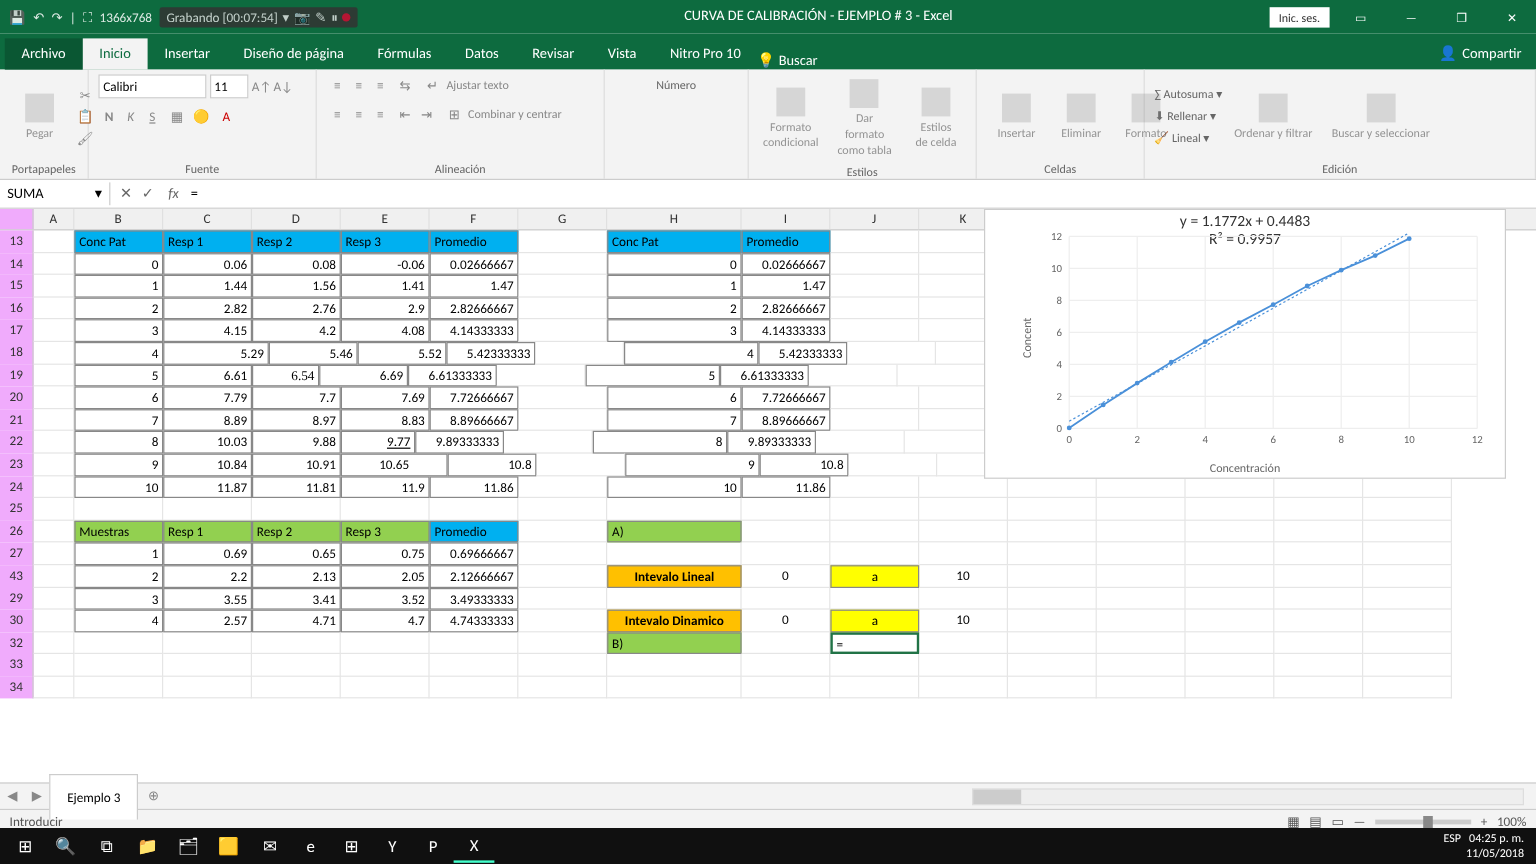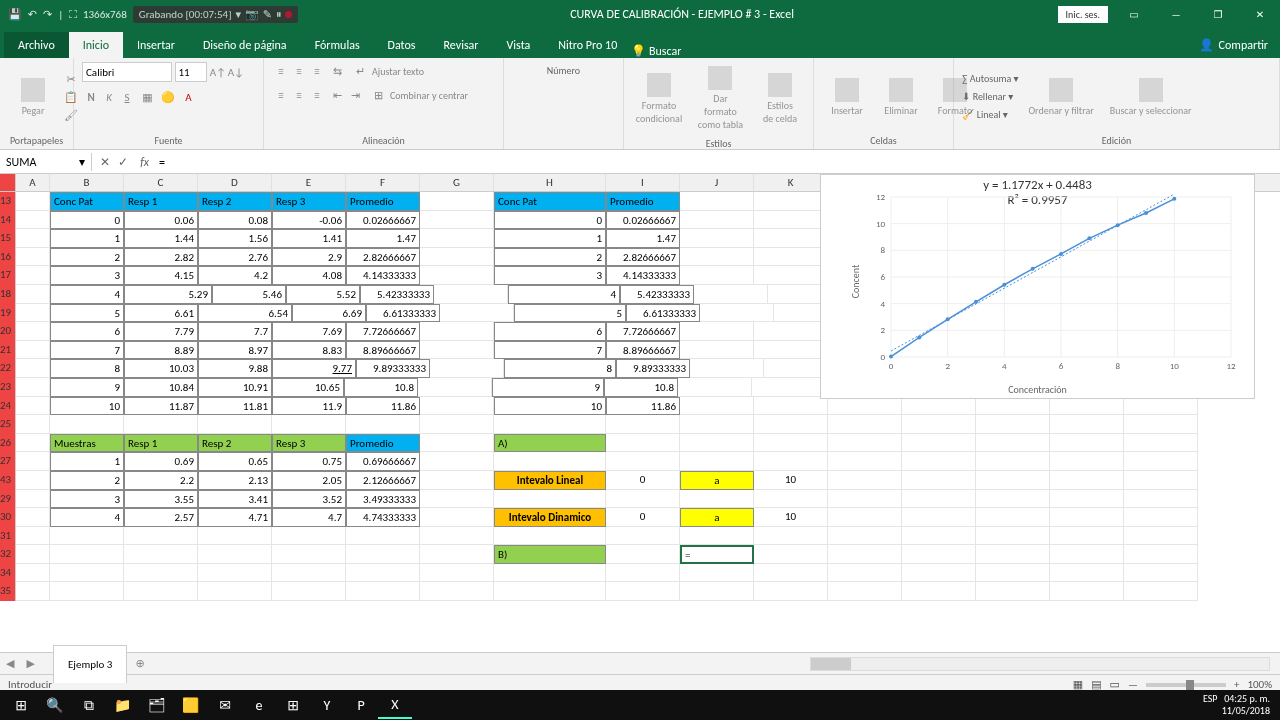--- a/index.html
+++ b/index.html
@@ -38,21 +38,21 @@
 
 .namebox-row { height: 24px; display: flex; align-items: center; border-bottom: 1px solid #ccc; font-size: 12px; }
 .namebox-row .namebox { width: 92px; border-right: 1px solid #ccc; padding: 2px 6px; display: flex; justify-content: space-between; align-items: center; }
 .namebox-row .fx-btns { display: flex; gap: 8px; padding: 0 8px; color: #666; }
 .namebox-row .fx-label { font-style: italic; color: #666; padding: 0 4px; }
 .namebox-row .formula { flex: 1; padding: 0 6px; }
 
 
 .sheet-area { position: relative; height: 478px; overflow: hidden; }
 .colheads { display: flex; height: 18px; font-size: 11px; background: #f0f0f0; border-bottom: 1px solid #ccc; }
-.rowhead { width: 16px; background: #ef4444; border-right: 1px solid #ccc; font-size: 11px; line-height: 18px; color: #333; }
+.rowhead { width: 28px; background: #f0abfc; border-right: 1px solid #ccc; text-align: center; font-size: 11px; line-height: 18px; color: #333; }
 .colhead { border-right: 1px solid #e0e0e0; text-align: center; line-height: 18px; color: #333; }
 .rows { }
 .row { display: flex; height: 18.6px; }
 .cell { border-right: 1px solid #e5e5e5; border-bottom: 1px solid #e5e5e5; font-size: 11px; padding: 0 3px; line-height: 18px; overflow: hidden; white-space: nowrap; }
 .cell.r { text-align: right; }
 .cell.c { text-align: center; }
 .cell.hdr-blue { background: #00b0f0; color: #000; font-weight: 400; border: 1px solid #888; }
 .cell.hdr-green { background: #92d050; color: #000; border: 1px solid #888; }
 .cell.hdr-orange { background: #ffc000; color: #000; text-align: center; font-weight: bold; border: 1px solid #888; }
 .cell.hdr-yellow { background: #ffff00; color: #000; text-align: center; border: 1px solid #888; }
@@ -62,21 +62,21 @@
 
 .chart { position: absolute; left: 820px; top: 0; width: 435px; height: 225px; border: 1px solid #ccc; background: #fff; }
 .chart .eq { position: absolute; left: 50%; transform: translateX(-50%); top: 2px; font-size: 13px; color: #333; text-align: center; }
 .chart .yaxis { position: absolute; left: 18px; top: 100px; transform: rotate(-90deg); font-size: 10px; color: #666; }
 .chart .xaxis { position: absolute; left: 50%; bottom: 2px; transform: translateX(-50%); font-size: 10px; color: #666; }
 .chart svg { position: absolute; left: 50px; top: 12px; }
 
 
 .sheettabs { height: 22px; border-top: 1px solid #ccc; display: flex; align-items: center; font-size: 11px; background: #f3f3f3; }
 .sheettabs .nav { padding: 0 6px; color: #888; }
-.sheettabs .tab { background: #fff; border: 1px solid #ccc; border-bottom: none; padding: 12px 14px; margin-left: 12px; }
+.sheettabs .tab { background: #fff; border: 1px solid #ccc; border-bottom: none; padding: 12px 14px; margin-left: 0; }
 .sheettabs .plus { padding: 0 8px; color: #888; }
 .sheettabs .hscroll { flex: 1; display: flex; justify-content: flex-end; padding-right: 10px; }
 .sheettabs .hscroll .track { width: 460px; height: 14px; background: #eee; border: 1px solid #ddd; position: relative; }
 .sheettabs .hscroll .thumb { position: absolute; left: 0; width: 40px; height: 12px; background: #ccc; }
 
 
 .statusbar { height: 20px; background: #f3f3f3; border-top: 1px solid #ccc; display: flex; align-items: center; font-size: 11px; color: #555; padding: 0 8px; justify-content: space-between; }
 .statusbar .right { display: flex; gap: 8px; align-items: center; }
 .statusbar .zoom { width: 80px; height: 4px; background: #ccc; position: relative; }
 .statusbar .zoom::after { content: ''; position: absolute; left: 50%; top: -3px; width: 8px; height: 10px; background: #888; }
@@ -367,21 +367,21 @@
         <div class="cell wM " style="width: 74px;"></div>
         <div class="cell wN " style="width: 74px;"></div>
         <div class="cell wO " style="width: 74px;"></div>
         <div class="cell wP " style="width: 74px;"></div>
       </div>
       <div class="row">
         <div class="rowhead">19</div>
         <div class="cell wA " style="width: 34px;"></div>
         <div class="cell wB bord r" style="width: 74px;">5</div>
         <div class="cell wC bord r" style="width: 74px;">6.61</div>
-        <div class="cell wD bord r" style="width: 94px;">6.54</div>
+        <div class="cell wD bord r" style="width: 56px; font-family: Liberation Serif, serif;">6.54</div>
         <div class="cell wE bord r" style="width: 74px;">6.69</div>
         <div class="cell wF bord r" style="width: 74px;">6.61333333</div>
         <div class="cell wG " style="width: 74px;"></div>
         <div class="cell wH bord r" style="width: 112px;">5</div>
         <div class="cell wI bord r" style="width: 74px;">6.61333333</div>
         <div class="cell wJ " style="width: 74px;"></div>
         <div class="cell wK " style="width: 74px;"></div>
         <div class="cell wL " style="width: 74px;"></div>
         <div class="cell wM " style="width: 74px;"></div>
         <div class="cell wN " style="width: 74px;"></div>
@@ -425,40 +425,40 @@
         <div class="cell wN " style="width: 74px;"></div>
         <div class="cell wO " style="width: 74px;"></div>
         <div class="cell wP " style="width: 74px;"></div>
       </div>
       <div class="row">
         <div class="rowhead">22</div>
         <div class="cell wA " style="width: 34px;"></div>
         <div class="cell wB bord r" style="width: 74px;">8</div>
         <div class="cell wC bord r" style="width: 74px;">10.03</div>
         <div class="cell wD bord r" style="width: 74px;">9.88</div>
-        <div class="cell wE bord r" style="width: 84px; text-decoration: underline;">9.77</div>
+        <div class="cell wE bord r" style="width: 62px; text-decoration: underline;">9.77</div>
         <div class="cell wF bord r" style="width: 74px;">9.89333333</div>
         <div class="cell wG " style="width: 74px;"></div>
         <div class="cell wH bord r" style="width: 112px;">8</div>
         <div class="cell wI bord r" style="width: 74px;">9.89333333</div>
         <div class="cell wJ " style="width: 74px;"></div>
         <div class="cell wK " style="width: 74px;"></div>
         <div class="cell wL " style="width: 74px;"></div>
         <div class="cell wM " style="width: 74px;"></div>
         <div class="cell wN " style="width: 74px;"></div>
         <div class="cell wO " style="width: 74px;"></div>
         <div class="cell wP " style="width: 74px;"></div>
       </div>
       <div class="row">
         <div class="rowhead">23</div>
         <div class="cell wA " style="width: 34px;"></div>
         <div class="cell wB bord r" style="width: 74px;">9</div>
         <div class="cell wC bord r" style="width: 74px;">10.84</div>
         <div class="cell wD bord r" style="width: 74px;">10.91</div>
-        <div class="cell wE bord r" style="width: 72px;">10.65</div>
+        <div class="cell wE bord r" style="width: 89px; text-align: center;">10.65</div>
         <div class="cell wF bord r" style="width: 74px;">10.8</div>
         <div class="cell wG " style="width: 74px;"></div>
         <div class="cell wH bord r" style="width: 112px;">9</div>
         <div class="cell wI bord r" style="width: 74px;">10.8</div>
         <div class="cell wJ " style="width: 74px;"></div>
         <div class="cell wK " style="width: 74px;"></div>
         <div class="cell wL " style="width: 74px;"></div>
         <div class="cell wM " style="width: 74px;"></div>
         <div class="cell wN " style="width: 74px;"></div>
         <div class="cell wO " style="width: 74px;"></div>
@@ -591,78 +591,59 @@
         <div class="cell wI c" style="width: 74px;">0</div>
         <div class="cell wJ hdr-yellow" style="width: 74px;">a</div>
         <div class="cell wK c" style="width: 74px;">10</div>
         <div class="cell wL " style="width: 74px;"></div>
         <div class="cell wM " style="width: 74px;"></div>
         <div class="cell wN " style="width: 74px;"></div>
         <div class="cell wO " style="width: 74px;"></div>
         <div class="cell wP " style="width: 74px;"></div>
       </div>
       <div class="row">
-        <div class="rowhead">31</div>
+        <div class="rowhead">32</div>
         <div class="cell wA " style="width: 34px;"></div>
         <div class="cell wB " style="width: 74px;"></div>
         <div class="cell wC " style="width: 74px;"></div>
         <div class="cell wD " style="width: 74px;"></div>
         <div class="cell wE " style="width: 74px;"></div>
         <div class="cell wF " style="width: 74px;"></div>
         <div class="cell wG " style="width: 74px;"></div>
-        <div class="cell wH " style="width: 112px;"></div>
+        <div class="cell wH hdr-green" style="width: 112px;">B)</div>
         <div class="cell wI " style="width: 74px;"></div>
-        <div class="cell wJ " style="width: 74px;"></div>
-        <div class="cell wK " style="width: 74px;"></div>
-        <div class="cell wL " style="width: 74px;"></div>
-        <div class="cell wM " style="width: 74px;"></div>
-        <div class="cell wN " style="width: 74px;"></div>
-        <div class="cell wO " style="width: 74px;"></div>
-        <div class="cell wP " style="width: 74px;"></div>
-      </div>
-      <div class="row">
-        <div class="rowhead">32</div>
+        <div class="cell wJ active" style="width: 74px;">=</div>
+        <div class="cell wK " style="width: 74px;"></div>
+        <div class="cell wL " style="width: 74px;"></div>
+        <div class="cell wM " style="width: 74px;"></div>
+        <div class="cell wN " style="width: 74px;"></div>
+        <div class="cell wO " style="width: 74px;"></div>
+        <div class="cell wP " style="width: 74px;"></div>
+      </div>
+      <div class="row">
+        <div class="rowhead">33</div>
         <div class="cell wA " style="width: 34px;"></div>
         <div class="cell wB " style="width: 74px;"></div>
         <div class="cell wC " style="width: 74px;"></div>
         <div class="cell wD " style="width: 74px;"></div>
         <div class="cell wE " style="width: 74px;"></div>
         <div class="cell wF " style="width: 74px;"></div>
         <div class="cell wG " style="width: 74px;"></div>
-        <div class="cell wH hdr-green" style="width: 112px;">B)</div>
-        <div class="cell wI " style="width: 74px;"></div>
-        <div class="cell wJ active" style="width: 74px;">=</div>
-        <div class="cell wK " style="width: 74px;"></div>
-        <div class="cell wL " style="width: 74px;"></div>
-        <div class="cell wM " style="width: 74px;"></div>
-        <div class="cell wN " style="width: 74px;"></div>
-        <div class="cell wO " style="width: 74px;"></div>
-        <div class="cell wP " style="width: 74px;"></div>
-      </div>
-      <div class="row">
-        <div class="rowhead">34</div>
-        <div class="cell wA " style="width: 34px;"></div>
-        <div class="cell wB " style="width: 74px;"></div>
-        <div class="cell wC " style="width: 74px;"></div>
-        <div class="cell wD " style="width: 74px;"></div>
-        <div class="cell wE " style="width: 74px;"></div>
-        <div class="cell wF " style="width: 74px;"></div>
-        <div class="cell wG " style="width: 74px;"></div>
         <div class="cell wH " style="width: 112px;"></div>
         <div class="cell wI " style="width: 74px;"></div>
         <div class="cell wJ " style="width: 74px;"></div>
         <div class="cell wK " style="width: 74px;"></div>
         <div class="cell wL " style="width: 74px;"></div>
         <div class="cell wM " style="width: 74px;"></div>
         <div class="cell wN " style="width: 74px;"></div>
         <div class="cell wO " style="width: 74px;"></div>
         <div class="cell wP " style="width: 74px;"></div>
       </div>
       <div class="row">
-        <div class="rowhead">35</div>
+        <div class="rowhead">34</div>
         <div class="cell wA " style="width: 34px;"></div>
         <div class="cell wB " style="width: 74px;"></div>
         <div class="cell wC " style="width: 74px;"></div>
         <div class="cell wD " style="width: 74px;"></div>
         <div class="cell wE " style="width: 74px;"></div>
         <div class="cell wF " style="width: 74px;"></div>
         <div class="cell wG " style="width: 74px;"></div>
         <div class="cell wH " style="width: 112px;"></div>
         <div class="cell wI " style="width: 74px;"></div>
         <div class="cell wJ " style="width: 74px;"></div>

